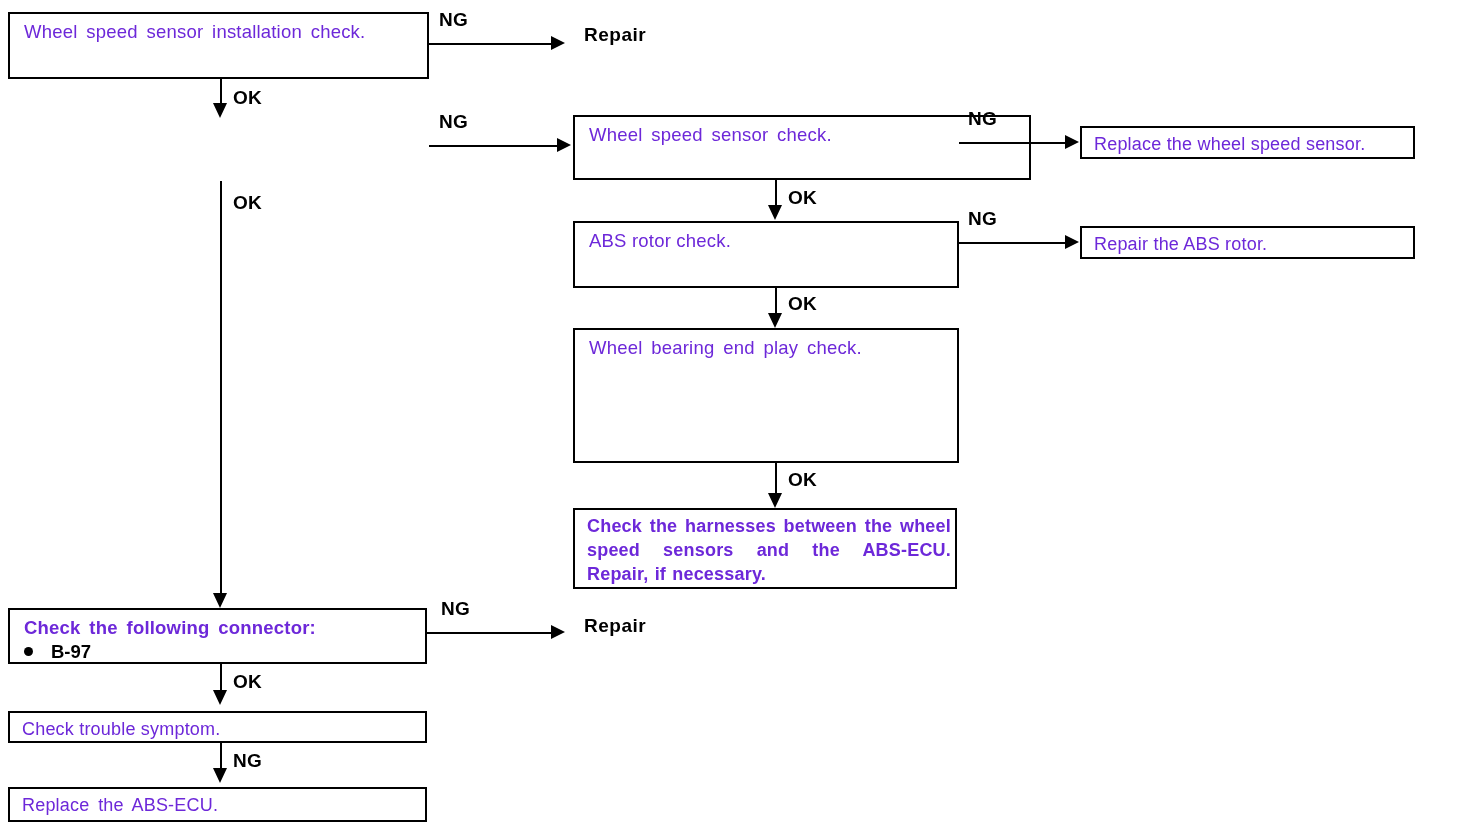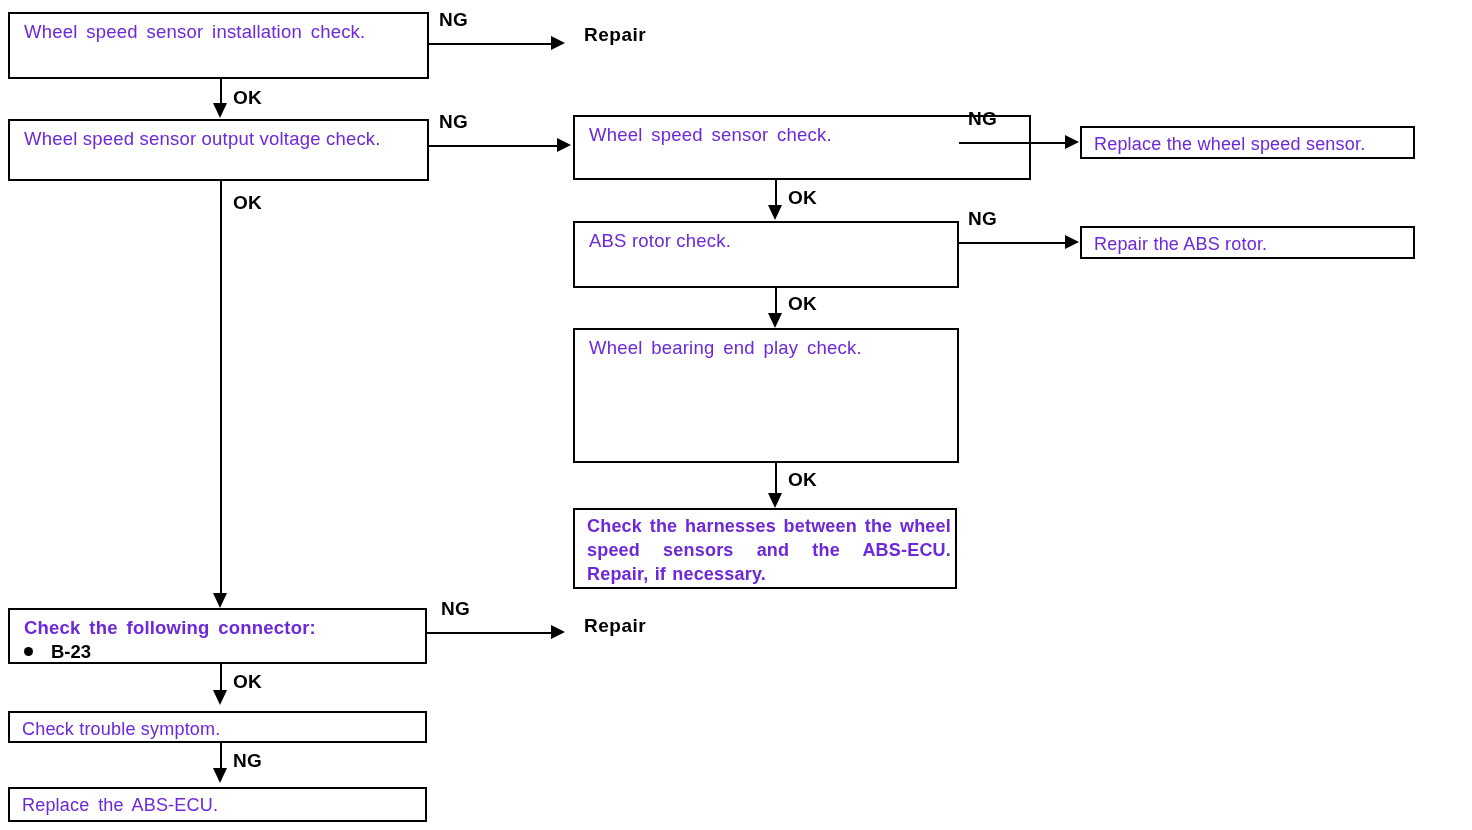--- a/index.html
+++ b/index.html
@@ -110,27 +110,24 @@
 </style>
 </head>
 <body>
 
 <div id="canvas">
 
   <div class="node wordy" style="left:8px; top:12px; width:421px; height:67px;">
     <span class="txt">Wheel  speed  sensor  installation  check.</span>
   </div>
 
-  <div class="node" style="left:8px; top:119px; width:421px; height:62px;">
-    <span class="txt">Wheel speed sensor output voltage check.</span>
-  </div>
 
   <div class="node bold wordy" style="left:8px; top:608px; width:419px; height:56px;">
     <span class="txt">Check  the  following  connector:</span>
-    <span class="bullet-line"><span class="bullet-dot"></span><span>B-23</span></span>
+    <span class="bullet-line"><span class="bullet-dot"></span><span>B-97</span></span>
   </div>
 
   <div class="node thin" style="left:8px; top:711px; width:419px; height:32px;">
     <span class="txt">Check trouble symptom.</span>
   </div>
 
   <div class="node thin wordy" style="left:8px; top:787px; width:419px; height:35px;">
     <span class="txt">Replace  the  ABS-ECU.</span>
   </div>
 

